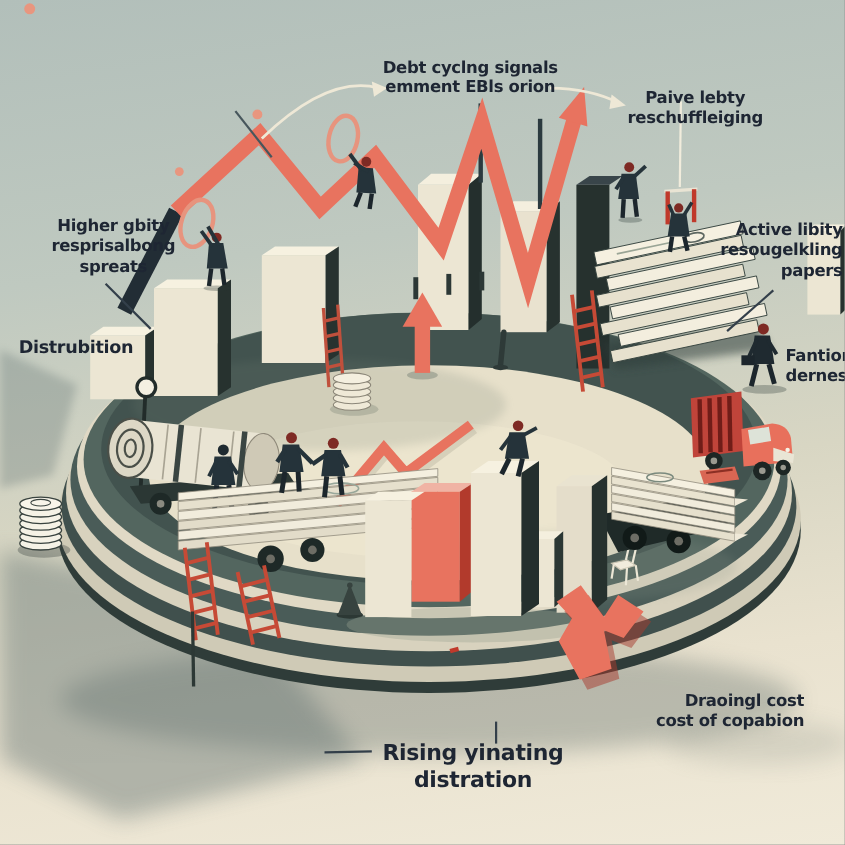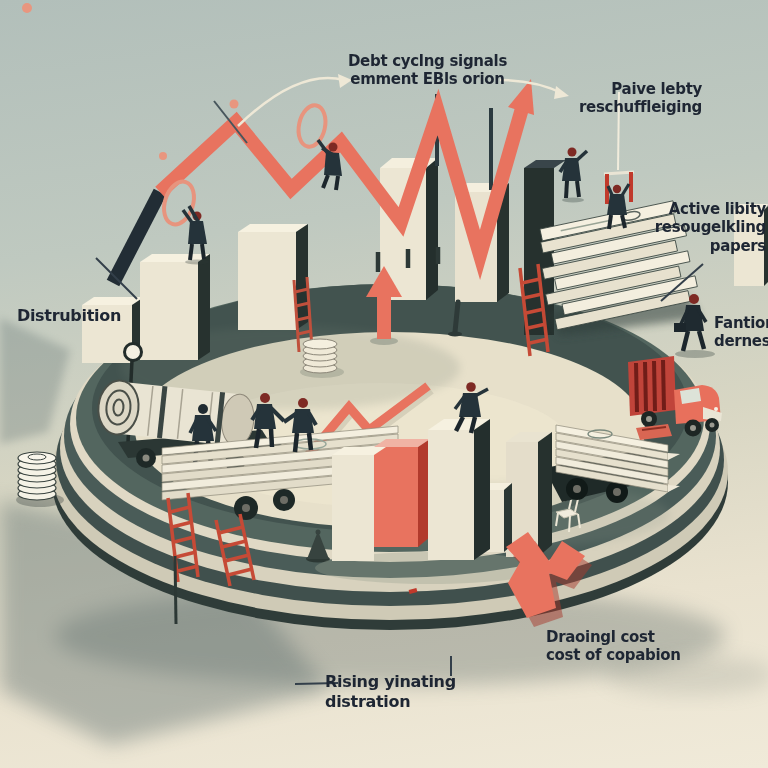--- a/index.html
+++ b/index.html
@@ -396,24 +396,27 @@
   <g fill="#e8967f">
     <circle cx="27" cy="8" r="5"></circle>
     <circle cx="234" cy="104" r="4.5"></circle>
     <circle cx="163" cy="156" r="4"></circle>
     <rect x="409" y="589" width="8" height="4" fill="#c0392b" transform="rotate(-15 413 591)"></rect>
   </g>
 </svg>
 
   <div class="label" style="left:330px;top:52px;width:195px;text-align:center">Debt cyclng signals
 emment EBls orion</div>
-  <div class="label" style="left:562px;top:80px;width:140px;text-align:right">Paive lebty
+  <div class="label" style="left:562px;top:80px;width:140px;text-align:center">Paive lebty
 reschuffleiging</div>
+  <div class="label" style="left:28px;top:196px;width:150px;text-align:center">Higher gbity
+resprisalbong
+spreats</div>
   <div class="label" style="left:4px;top:306px;width:130px;text-align:center;font-size:16px">Distrubition</div>
   <div class="label" style="left:648px;top:200px;width:118px;text-align:right">Active libity
 resougelkling
 papers</div>
   <div class="label" style="left:714px;top:314px;width:60px;text-align:left">Fantion
 dernes</div>
-  <div class="label" style="left:325px;top:672px;width:210px;text-align:left;font-size:16px">Rising yinating distration</div>
-  <div class="label" style="left:546px;top:628px;width:165px;text-align:left">Draoingl cost
+  <div class="label" style="left:325px;top:672px;width:210px;text-align:center;font-size:20px">Rising yinating distration</div>
+  <div class="label" style="left:566px;top:628px;width:165px;text-align:right">Draoingl cost
 cost of copabion</div>
 </div>
 
 </body></html>

